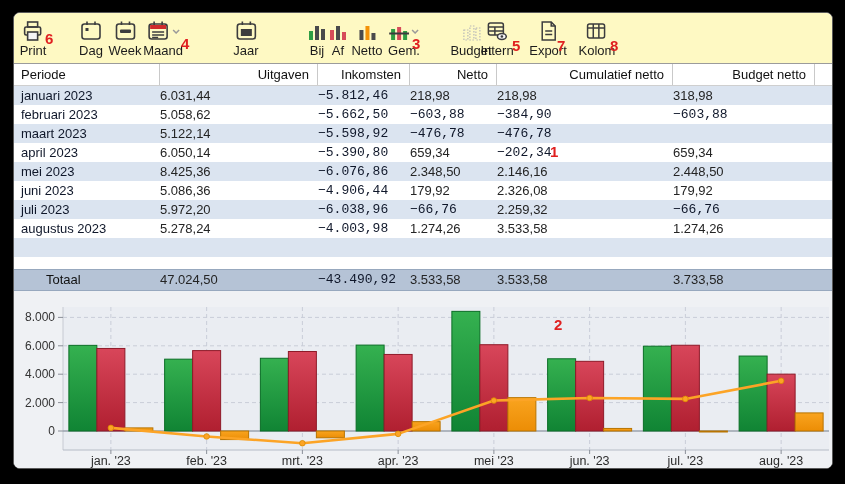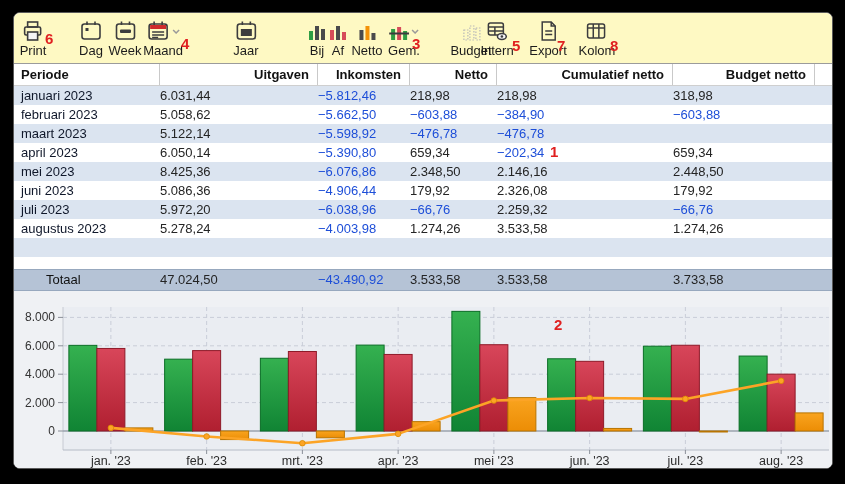--- a/index.html
+++ b/index.html
@@ -12,28 +12,28 @@
   .titem{position:absolute;top:5px;transform:translateX(-50%);text-align:center;cursor:default;}
   .ticon{height:24px;display:flex;align-items:flex-end;justify-content:center;position:relative;}
   .tlabel{font-size:13px;color:#1c1c1c;white-space:nowrap;margin-top:1px;}
   .chev{margin-left:2px;margin-bottom:8px;}
   
   .callout{position:absolute;color:#e02020;font-weight:bold;font-size:15px;z-index:9;line-height:1;}
   
   .grid{display:grid;grid-template-columns:146px 158px 92px 87px 176px 142px 1fr;}
   .thead{height:21px;line-height:21px;background:#fff;border-bottom:1px solid #cfcfcf;}
   .hcell{font-size:13px;color:#111;padding:0 8px;text-align:right;border-right:1px solid #c9c9c9;
-         box-sizing:border-box;overflow:hidden;white-space:nowrap;font-weight:bold;}
+         box-sizing:border-box;overflow:hidden;white-space:nowrap;}
   .hcell.c0{text-align:left;padding-left:7px;}
   .hcell.cend{border-right:none;}
   .trow{height:19px;line-height:19px;}
   #tbody .trow:nth-child(odd){background:#dbe4f0;}
   .pcell{color:#0f172a;padding-left:7px;font-size:13px;overflow:hidden;white-space:nowrap;}
   .ncell{text-align:left;padding-right:10px;font-size:13px;color:#242424;white-space:nowrap;}
-  .neg{color:#1d4ed8;}
+  .neg{color:#0f172a;font-family:Liberation Mono, monospace;}
   .spacer{height:12px;background:#fff;}
   .totalrow{height:20px;line-height:20px;background:#b5c3d6;border-top:1px solid #97a8be;border-bottom:1px solid #97a8be;}
   .totalrow .pcell{color:#111;margin-left:25px;}
   
   .chart{position:relative;height:177px;background:#eff1f4;}
   svg{display:block;}
 </style>
 </head>
 <body>
 

